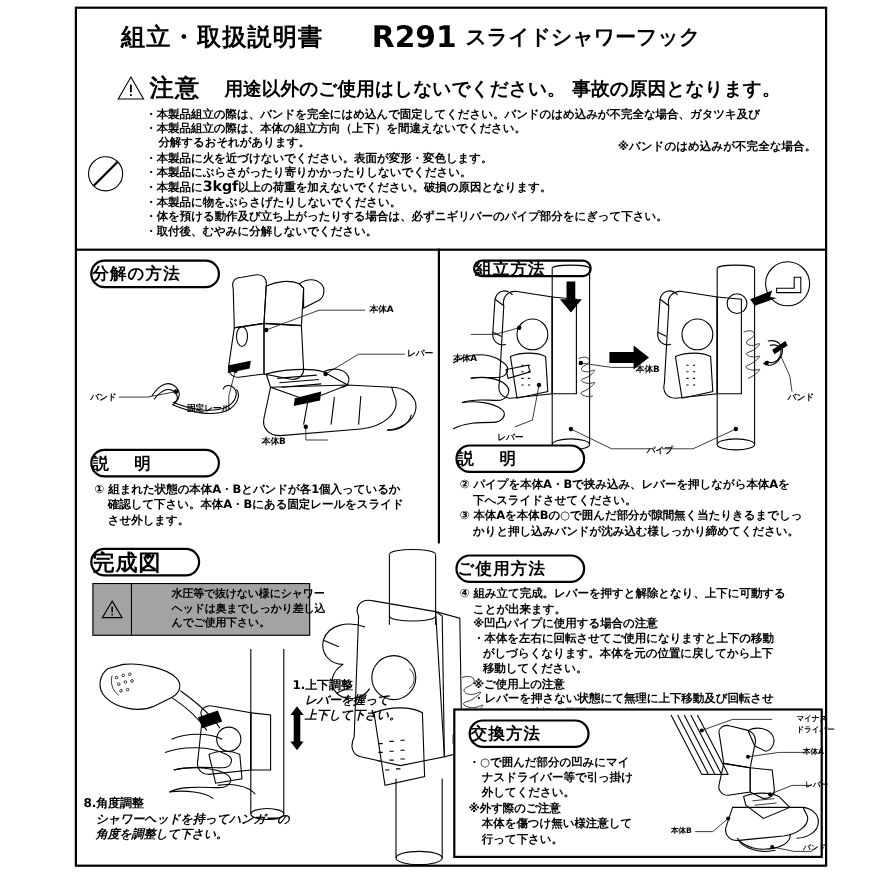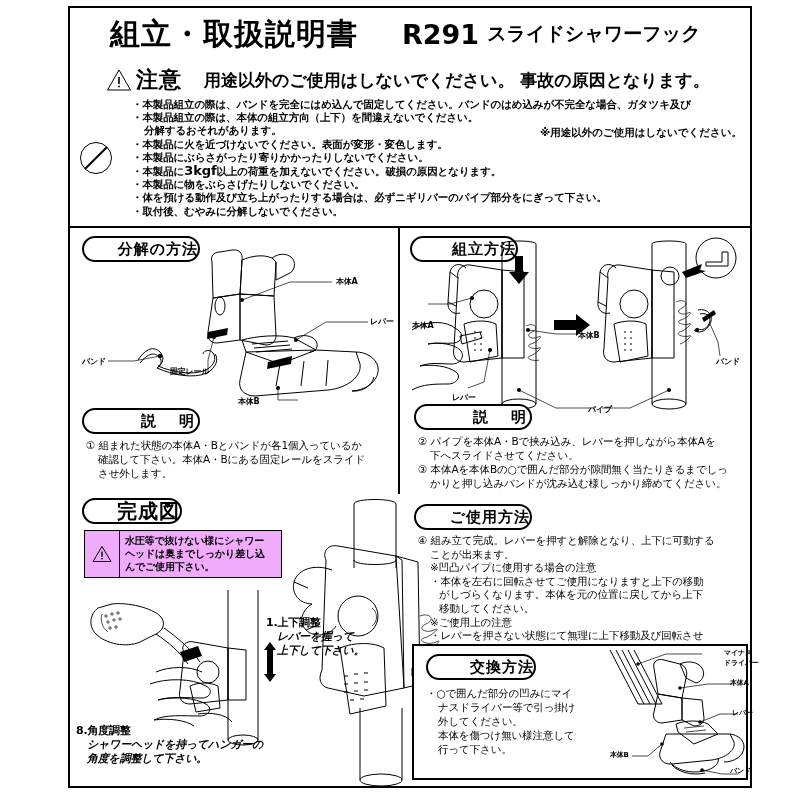--- a/index.html
+++ b/index.html
@@ -37,21 +37,21 @@
     position: absolute;
     left: 0; top: 0;
     width: 100%;
     height: 52px;
     display: flex;
     align-items: center;
     padding-left: 40px;
     box-sizing: border-box;
   }
   .doc-title {
-    font-size: 30px;
+    font-size: 22px;
     font-weight: bold;
     letter-spacing: 1px;
     white-space: nowrap;
   }
   .model-code {
     font-size: 27px;
     font-weight: bold;
     margin-left: 44px;
     letter-spacing: 0px;
   }
@@ -141,44 +141,45 @@
   }
 
   
   .pill {
     position: absolute;
     border: 2px solid #000;
     border-radius: 999px;
     background: #fff;
     display: flex;
     align-items: center;
-    justify-content: flex-end;
+    justify-content: flex-start;
     font-weight: bold;
     box-sizing: border-box;
   }
 
   
   .para {
     position: absolute;
     font-size: 10.5px;
-    font-weight: normal;
+    font-weight: bold;
     line-height: 14px;
     letter-spacing: -0.1px;
   }
   .para .num { }
   .para .indent { display: block; padding-left: 12px; }
   .para .l { display: block; white-space: nowrap; }
 
   
   .note-box {
     position: absolute;
     border: 1.5px solid #000;
     box-sizing: border-box;
     display: flex;
-    background: #f0abfc;
+    background: #a3a3a3;
+    gap: 31px;
   }
   .note-box .tri-cell {
     width: 34px;
     border-right: 1.5px solid #000;
     display: flex;
     align-items: center;
     justify-content: center;
     flex: 0 0 auto;
   }
   .note-box .note-text {
@@ -257,21 +258,21 @@
       <div class="bullet-line cont">分解するおそれがあります。</div>
       <div class="bullet-line">・本製品に火を近づけないでください。表面が変形・変色します。</div>
       <div class="bullet-line">・本製品にぶらさがったり寄りかかったりしないでください。</div>
       <div class="bullet-line">
         <span>・本製品に</span><span class="kgf">3kgf</span><span>以上の荷重を加えないでください。破損の原因となります。</span>
       </div>
       <div class="bullet-line">・本製品に物をぶらさげたりしないでください。</div>
       <div class="bullet-line">・体を預ける動作及び立ち上がったりする場合は、必ずニギリバーのパイプ部分をにぎって下さい。</div>
       <div class="bullet-line">・取付後、むやみに分解しないでください。</div>
     </div>
-    <div class="handover">※用途以外のご使用はしないでください。</div>
+    <div class="handover">※バンドのはめ込みが不完全な場合。</div>
 
     <div class="hdiv" style="left:0; top:218px; width:680px;"></div>
     <div class="vdiv" style="left:328px; top:218px; height:268px;"></div>
 
     <div class="pill" style="left:12px; top:228px; width:118px; height:26px; font-size:15px; letter-spacing:1px;">
       <span>分解の方法</span>
     </div>
 
     <svg style="position:absolute; left:10px; top:232px; width:320px; height:170px;" viewBox="0 0 320 170">
 
@@ -324,21 +325,21 @@
 
     <div class="pill" style="left:12px; top:400px; width:118px; height:26px; font-size:15px; letter-spacing:4px;">
       <span>説　明</span>
     </div>
     <div class="para" style="left:16px; top:430px; width:300px;">
       <span class="l"><span class="num">①</span> <span>組まれた状態の本体A・Bとバンドが各1個入っているか</span></span>
       <span class="l indent">確認して下さい。本体A・Bにある固定レールをスライド</span>
       <span class="l indent">させ外します。</span>
     </div>
 
-    <div class="pill" style="left:340px; top:228px; width:108px; height:26px; font-size:15px; letter-spacing:1px;">
+    <div class="pill" style="left:360px; top:228px; width:108px; height:16px; font-size:15px; letter-spacing:1px;">
       <span>組立方法</span>
     </div>
 
     <svg style="position:absolute; left:336px; top:230px; width:344px; height:172px;" viewBox="0 0 344 172">
 
       <path class="ln" d="M96 6 L96 166"></path>
       <path class="ln" d="M130 6 L130 166"></path>
       <path class="ln" d="M96 6 C96 2, 130 2, 130 6"></path>
       <ellipse cx="113" cy="166" rx="17" ry="5" class="ln"></ellipse>
 
@@ -549,20 +550,21 @@
 
     <div class="panel-box" style="left:342px; top:636px; width:336px; height:136px;"></div>
 
     <div class="pill" style="left:356px; top:646px; width:110px; height:26px; font-size:15px; letter-spacing:1px;">
       <span>交換方法</span>
     </div>
     <div class="para" style="left:356px; top:678px; width:190px; line-height:14px;">
       <span class="l">・○で囲んだ部分の凹みにマイ</span>
       <span class="l indent">ナスドライバー等で引っ掛け</span>
       <span class="l indent">外してください。</span>
+      <span class="l">※外す際のご注意</span>
       <span class="l indent">本体を傷つけ無い様注意して</span>
       <span class="l indent">行って下さい。</span>
     </div>
 
     <svg style="position:absolute; left:534px; top:640px; width:146px; height:128px;" viewBox="0 0 146 128">
 
       <path class="ln" d="M6 2 L34 56"></path>
       <path class="ln" d="M12 2 L40 56"></path>
       <path class="ln" d="M18 2 L46 56"></path>
       <path class="ln" d="M24 2 L52 56"></path>

